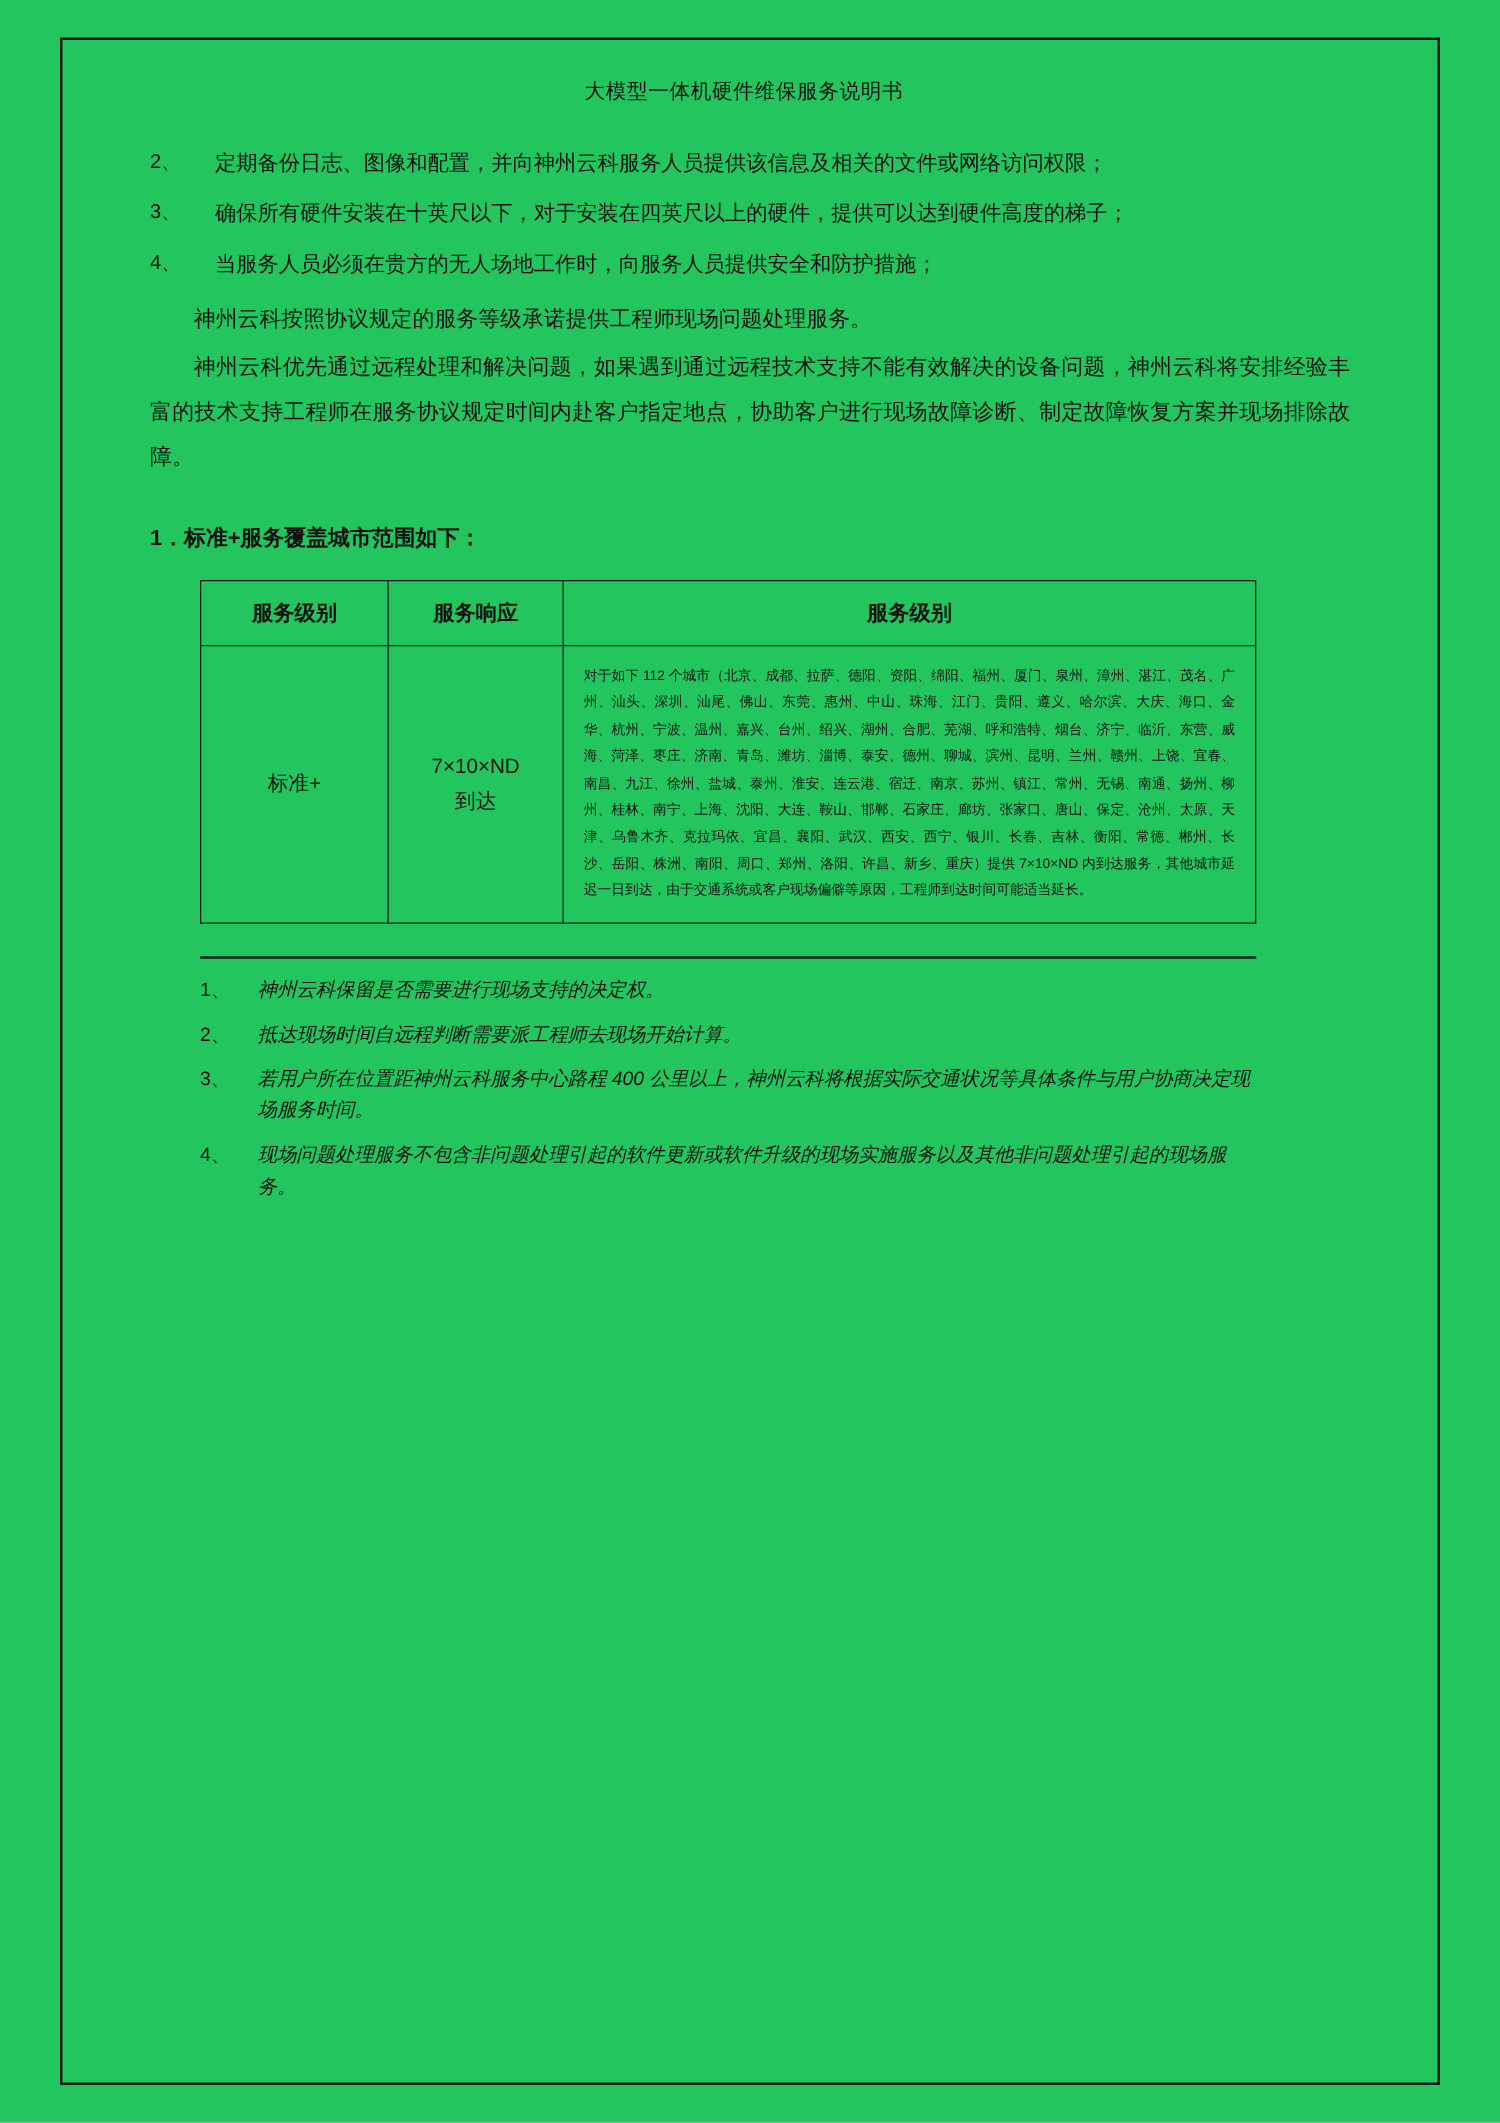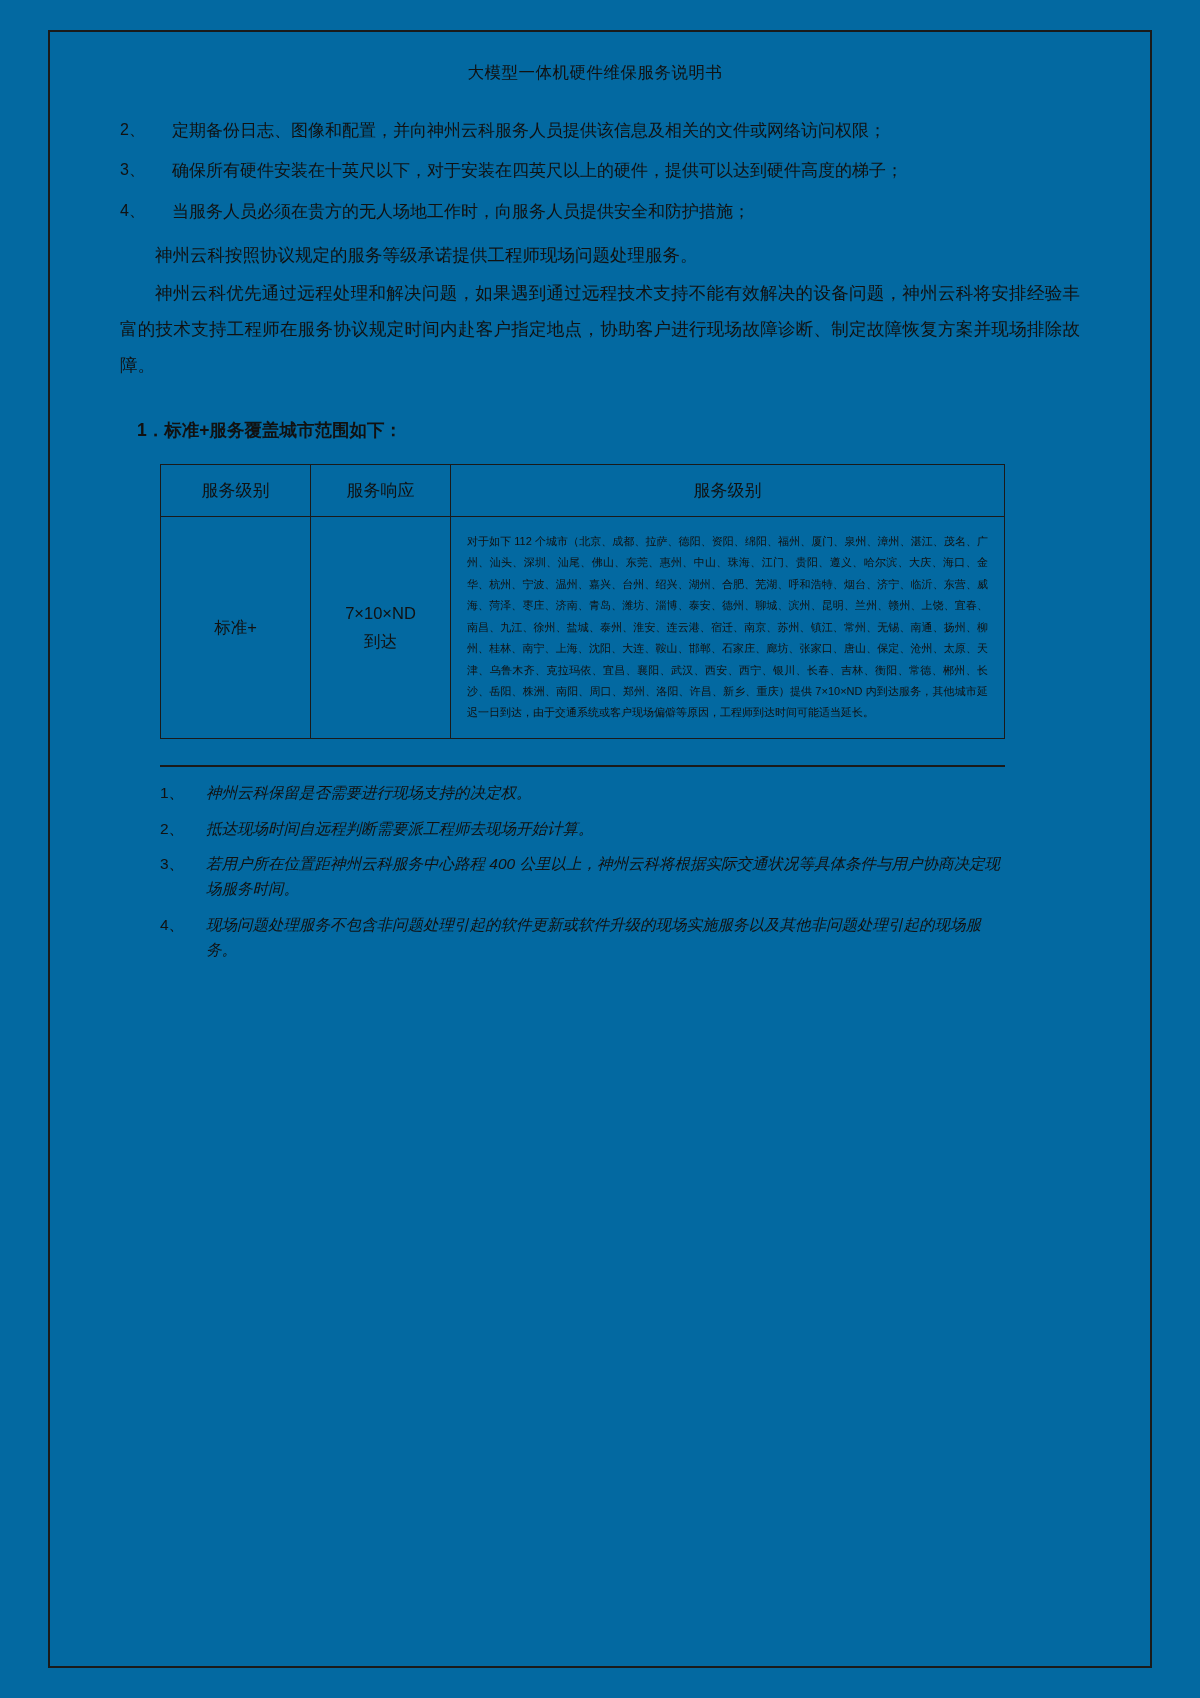--- a/index.html
+++ b/index.html
@@ -7,21 +7,21 @@
     padding: 0;
     background: #c8c8c8;
   }
   body {
     font-family: "Liberation Sans", "DejaVu Sans", sans-serif;
   }
   .page {
     position: relative;
     width: 1200px;
     height: 1698px;
-    background: #0369a1;
+    background: #22c55e;
     margin: 0 auto;
     box-sizing: border-box;
     overflow: hidden;
   }
   .page-border {
     position: absolute;
     left: 48px;
     top: 30px;
     width: 1104px;
     height: 1638px;
@@ -87,37 +87,37 @@
     text-indent: 2em;
   }
   p.body.tight {
     line-height: 1.9;
     margin-top: 8px;
   }
   h3.subsection {
     font-size: 17.5px;
     font-weight: bold;
     color: #111;
-    margin: 34px 0 22px 17px;
+    margin: 34px 0 22px 0;
   }
   table.cities {
     border-collapse: collapse;
     width: 845px;
     margin: 0 0 0 40px;
     table-layout: fixed;
   }
   table.cities th, table.cities td {
     border: 1.5px solid #1a1a1a;
     padding: 10px 12px;
     font-size: 11px;
     color: #111;
   }
   table.cities th {
     text-align: center;
-    font-weight: normal;
+    font-weight: bold;
     padding: 14px 8px;
     font-size: 17px;
   }
   table.cities td.level, table.cities td.resp {
     text-align: center;
     vertical-align: middle;
     font-size: 16.5px;
     line-height: 1.7;
   }
   table.cities td.citylist {

